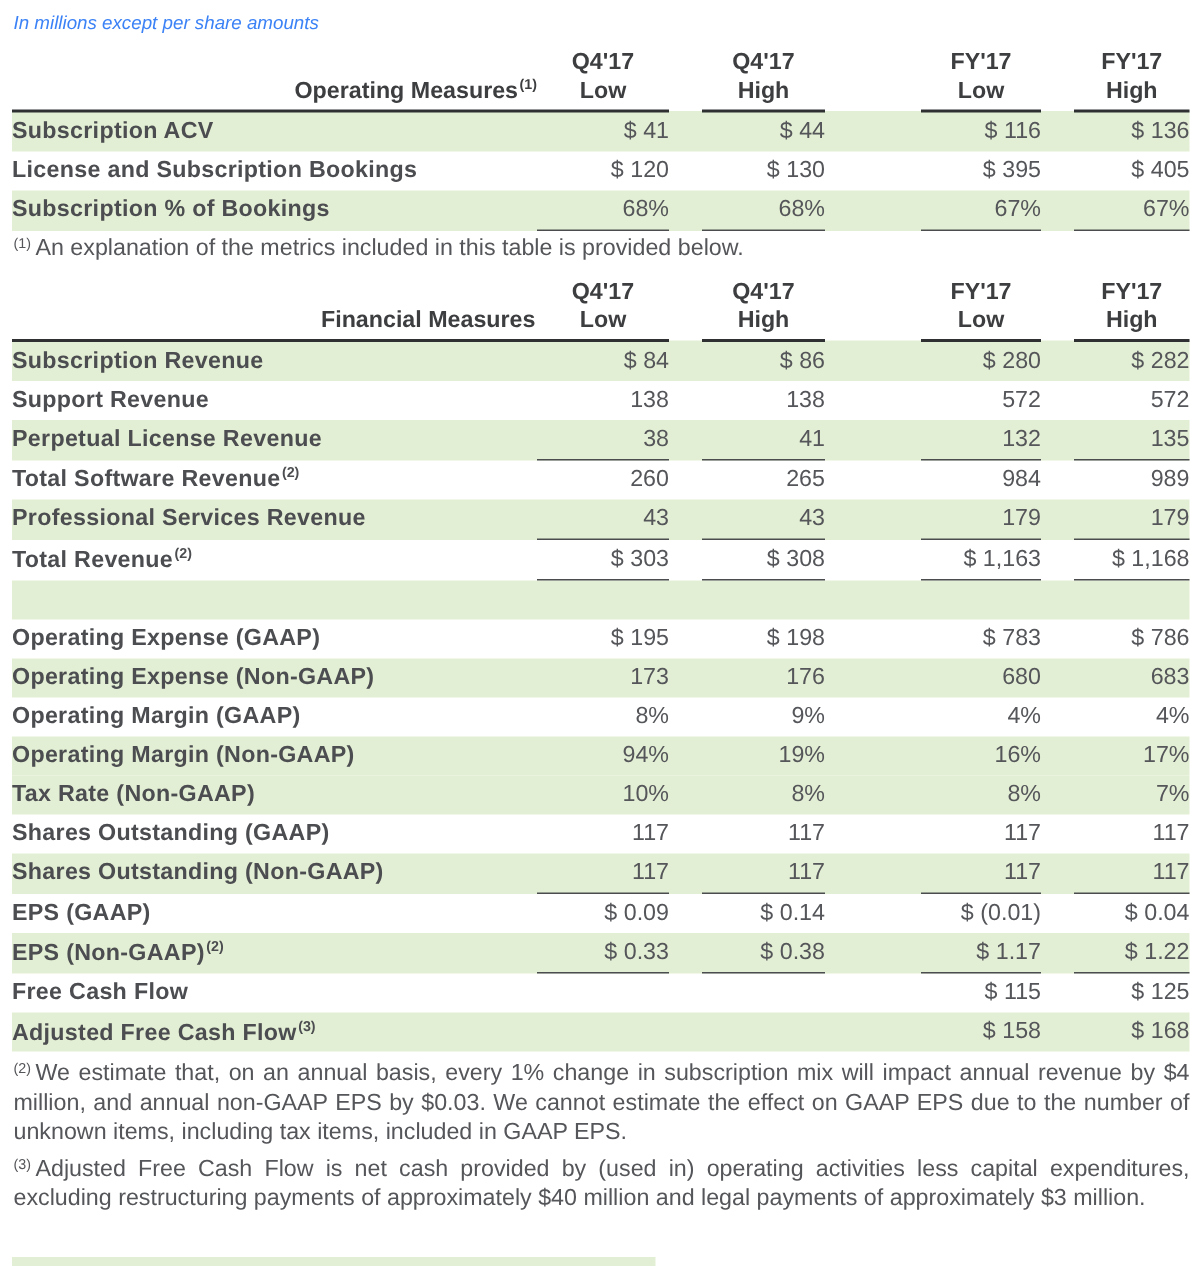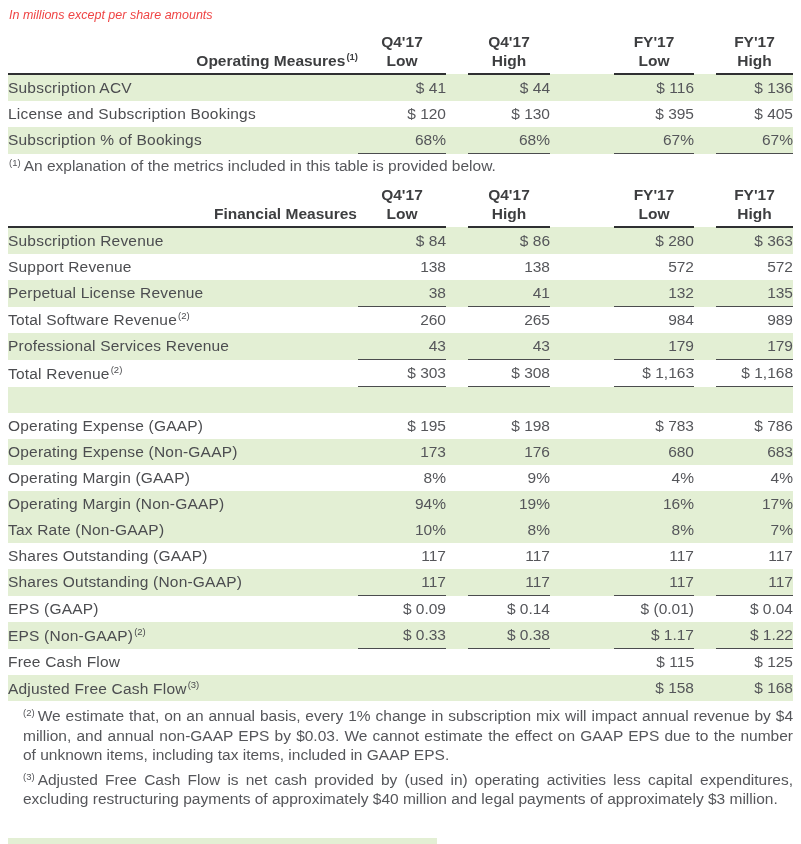--- a/index.html
+++ b/index.html
@@ -4,47 +4,47 @@
 <style>
   html, body { margin:0; padding:0; }
   body {
     width:801px; height:844px; overflow:hidden; background:#ffffff;
     font-family:"Liberation Sans", sans-serif; color:#55565a;
     position:relative;
   }
   .page { padding:8px 8px 0 8px; box-sizing:border-box; }
 
   .top-note {
-    font-style:italic; font-size:12.5px; color:#ef4444;
+    font-style:italic; font-size:12.5px; color:#3b82f6;
     margin:0 0 10px 1px;
   }
 
   table.t { border-collapse:collapse; table-layout:fixed; width:785px; }
   table.t th, table.t td { padding:0; margin:0; }
 
   
   tr.head th {
     vertical-align:bottom; font-weight:bold; color:#3d3e40;
     font-size:15.5px; line-height:19px; padding-bottom:3px;
   }
   th.lbl-h { text-align:right; border-bottom:2px solid #2f3032; }
   th.num-h { border-bottom:2px solid #2f3032; }
   th.gap-h { border-bottom:none; }
 
   
   tbody td { height:26px; font-size:15.5px; vertical-align:middle; }
-  td.lbl { font-weight:normal; color:#4c4d50; text-align:left; padding-left:2px; letter-spacing:0.2px; }
+  td.lbl { font-weight:bold; color:#4c4d50; text-align:left; padding-left:2px; letter-spacing:0.2px; }
   td.num { text-align:right; padding-right:4px; color:#55565a; }
   tr.green td { background:#e3efd4; }
   td.rule { border-bottom:1.5px solid #4b4c4e; }
 
   .sup { font-size:9.5px; vertical-align:6px; margin-left:1px; letter-spacing:0; }
 
   .fn1 { font-size:15.5px; color:#55565a; margin:3px 0 10px 1px; }
-  .fn  { font-size:15.5px; line-height:19.5px; color:#55565a; text-align:justify; margin:2px 0 0 15px; }
+  .fn  { font-size:15.5px; line-height:19.5px; color:#55565a; text-align:justify; margin:2px 0 0 1px; }
   .fnmark { font-size:9.5px; vertical-align:5px; padding-right:3px; }
 
   .bottom-strip {
     position:absolute; left:8px; bottom:0; width:429px; height:6px;
     background:#e3efd4;
   }
 </style>
 </head>
 <body>
 
@@ -160,21 +160,21 @@
     </thead>
     <tbody>
         <tr class="green">
           <td class="lbl"><span>Subscription Revenue</span></td>
           <td class="num">$ 84</td>
           <td></td>
           <td class="num">$ 86</td>
           <td></td>
           <td class="num">$ 280</td>
           <td></td>
-          <td class="num">$ 363</td>
+          <td class="num">$ 282</td>
         </tr>
         <tr>
           <td class="lbl"><span>Support Revenue</span></td>
           <td class="num">138</td>
           <td></td>
           <td class="num">138</td>
           <td></td>
           <td class="num">572</td>
           <td></td>
           <td class="num">572</td>

